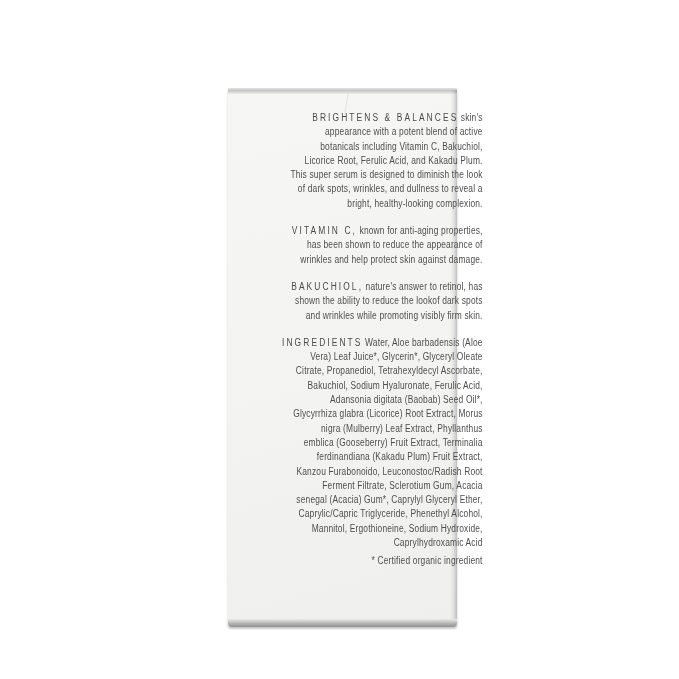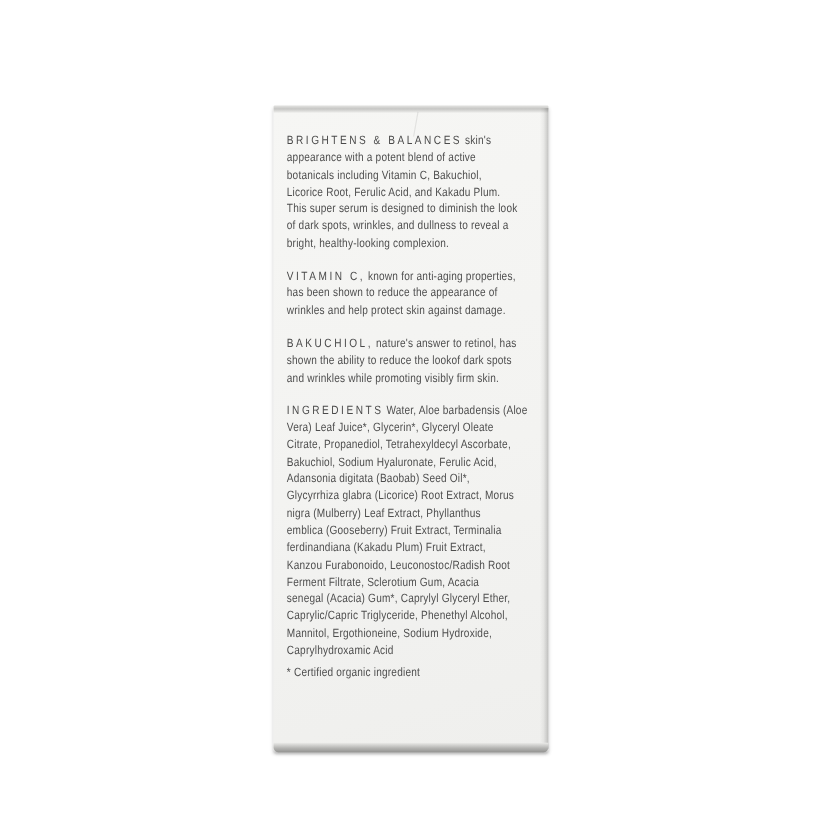--- a/index.html
+++ b/index.html
@@ -22,20 +22,21 @@
   
   .box {
     position: absolute;
     left: 228px;
     top: 88px;
     width: 229px;
     height: 538px;
     background: linear-gradient(165deg, #f6f6f4 0%, #f3f3f1 55%, #efefed 100%);
     box-shadow: 0 2px 3px rgba(0,0,0,0.18);
     border-radius: 1px;
+    text-align: right;
   }
 
   .box-top {
     position: absolute;
     top: 0;
     left: 0;
     right: 0;
     height: 6px;
     background: linear-gradient(to bottom, #e3e3e1 0%, #c6c6c4 45%, #eeeeec 100%);
     border-radius: 1px 1px 0 0;

